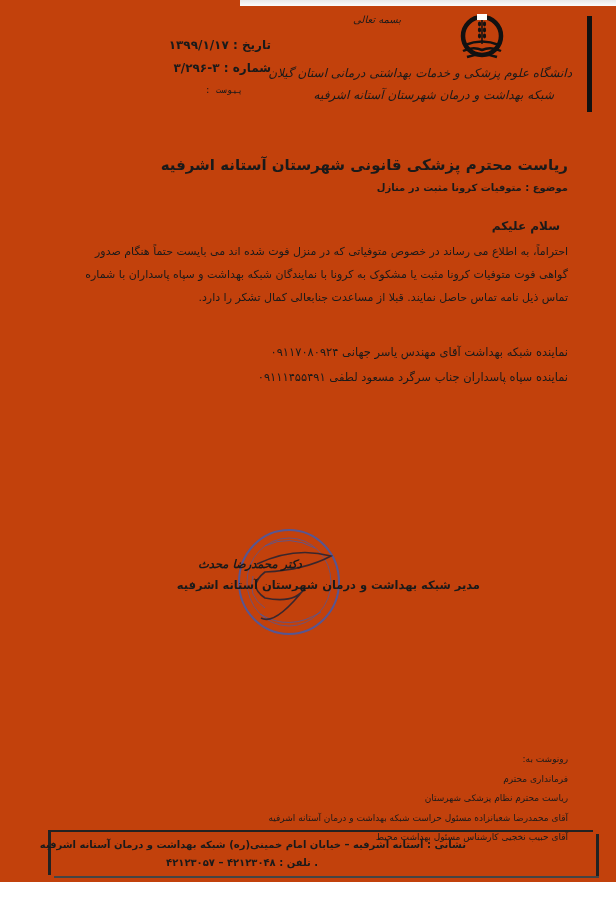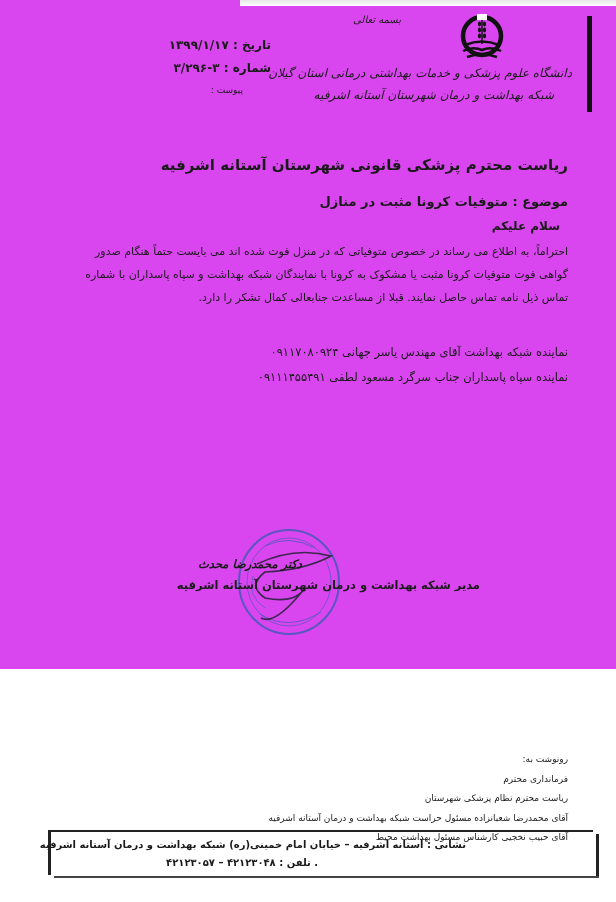--- a/index.html
+++ b/index.html
@@ -1,40 +1,40 @@
 <!DOCTYPE html>
 <html><head>
 <meta charset="utf-8">
 <style>
   html, body { margin: 0; padding: 0; }
   body {
     width: 616px; height: 902px; background: #ffffff; position: relative; overflow: hidden;
     font-family: "DejaVu Sans", sans-serif; color: #1a1a1a;
   }
-  .page { position: absolute; left: 0; top: 0; width: 616px; height: 669px; background: #d946ef; }
+  .page { position: absolute; left: 0; top: 0; width: 616px; height: 882px; background: #c2410c; }
   .topshade { position: absolute; left: 240px; top: 0; width: 376px; height: 6px; background: linear-gradient(#e8e8e8,#fdfdfc); }
   .rtl { direction: rtl; unicode-bidi: embed; }
   .abs { position: absolute; white-space: nowrap; }
 
   
   .vbar { position: absolute; left: 587px; top: 16px; width: 5px; height: 96px; background: #111; }
   .logo { position: absolute; left: 457px; top: 12px; width: 50px; height: 52px; }
   .uni-name { right: 44px; top: 66px; font-size: 12px; font-style: italic; font-family: "DejaVu Serif", serif; letter-spacing: -0.3px; }
   .net-name { right: 62px; top: 88px; font-size: 12px; font-style: italic; font-family: "DejaVu Serif", serif; letter-spacing: -0.3px; }
   .basmala { left: 353px; top: 14px; font-size: 10px; font-style: italic; font-family: "DejaVu Serif", serif; }
 
   
   .meta-row { font-size: 12px; font-weight: bold; }
   .meta-date { right: 345px; top: 38px; text-align: center; }
   .meta-num  { right: 345px; top: 61px; }
-  .meta-att  { right: 373px; top: 85px; font-size: 9px; font-weight: normal; }
+  .meta-att  { right: 373px; top: 85px; font-size: 9px; font-weight: normal; font-family: Liberation Mono, monospace; }
 
   
   .recipient { right: 48px; top: 156px; font-size: 15px; font-weight: bold; }
-  .subject   { right: 48px; top: 182px; font-size: 13px; font-weight: bold; margin-top: 12px; }
+  .subject   { right: 48px; top: 182px; font-size: 10px; font-weight: bold; }
   .greeting  { right: 56px; top: 219px; font-size: 12px; font-weight: bold; }
   .para { position: absolute; right: 48px; top: 240px; width: 540px; font-size: 11px; line-height: 23px; text-align: justify; text-align-last: right; }
   .para span { display: block; white-space: nowrap; }
   .rep1 { right: 48px; top: 345px; font-size: 11.5px; }
   .rep2 { right: 48px; top: 370px; font-size: 11.5px; }
 
   
   .stamp { position: absolute; left: 235px; top: 526px; width: 108px; height: 112px; }
   .sig-name { right: 314px; top: 557px; font-size: 11.5px; font-weight: bold; font-style: italic; }
   .sig-title { right: 136px; top: 578px; font-size: 11.5px; font-weight: bold; }

